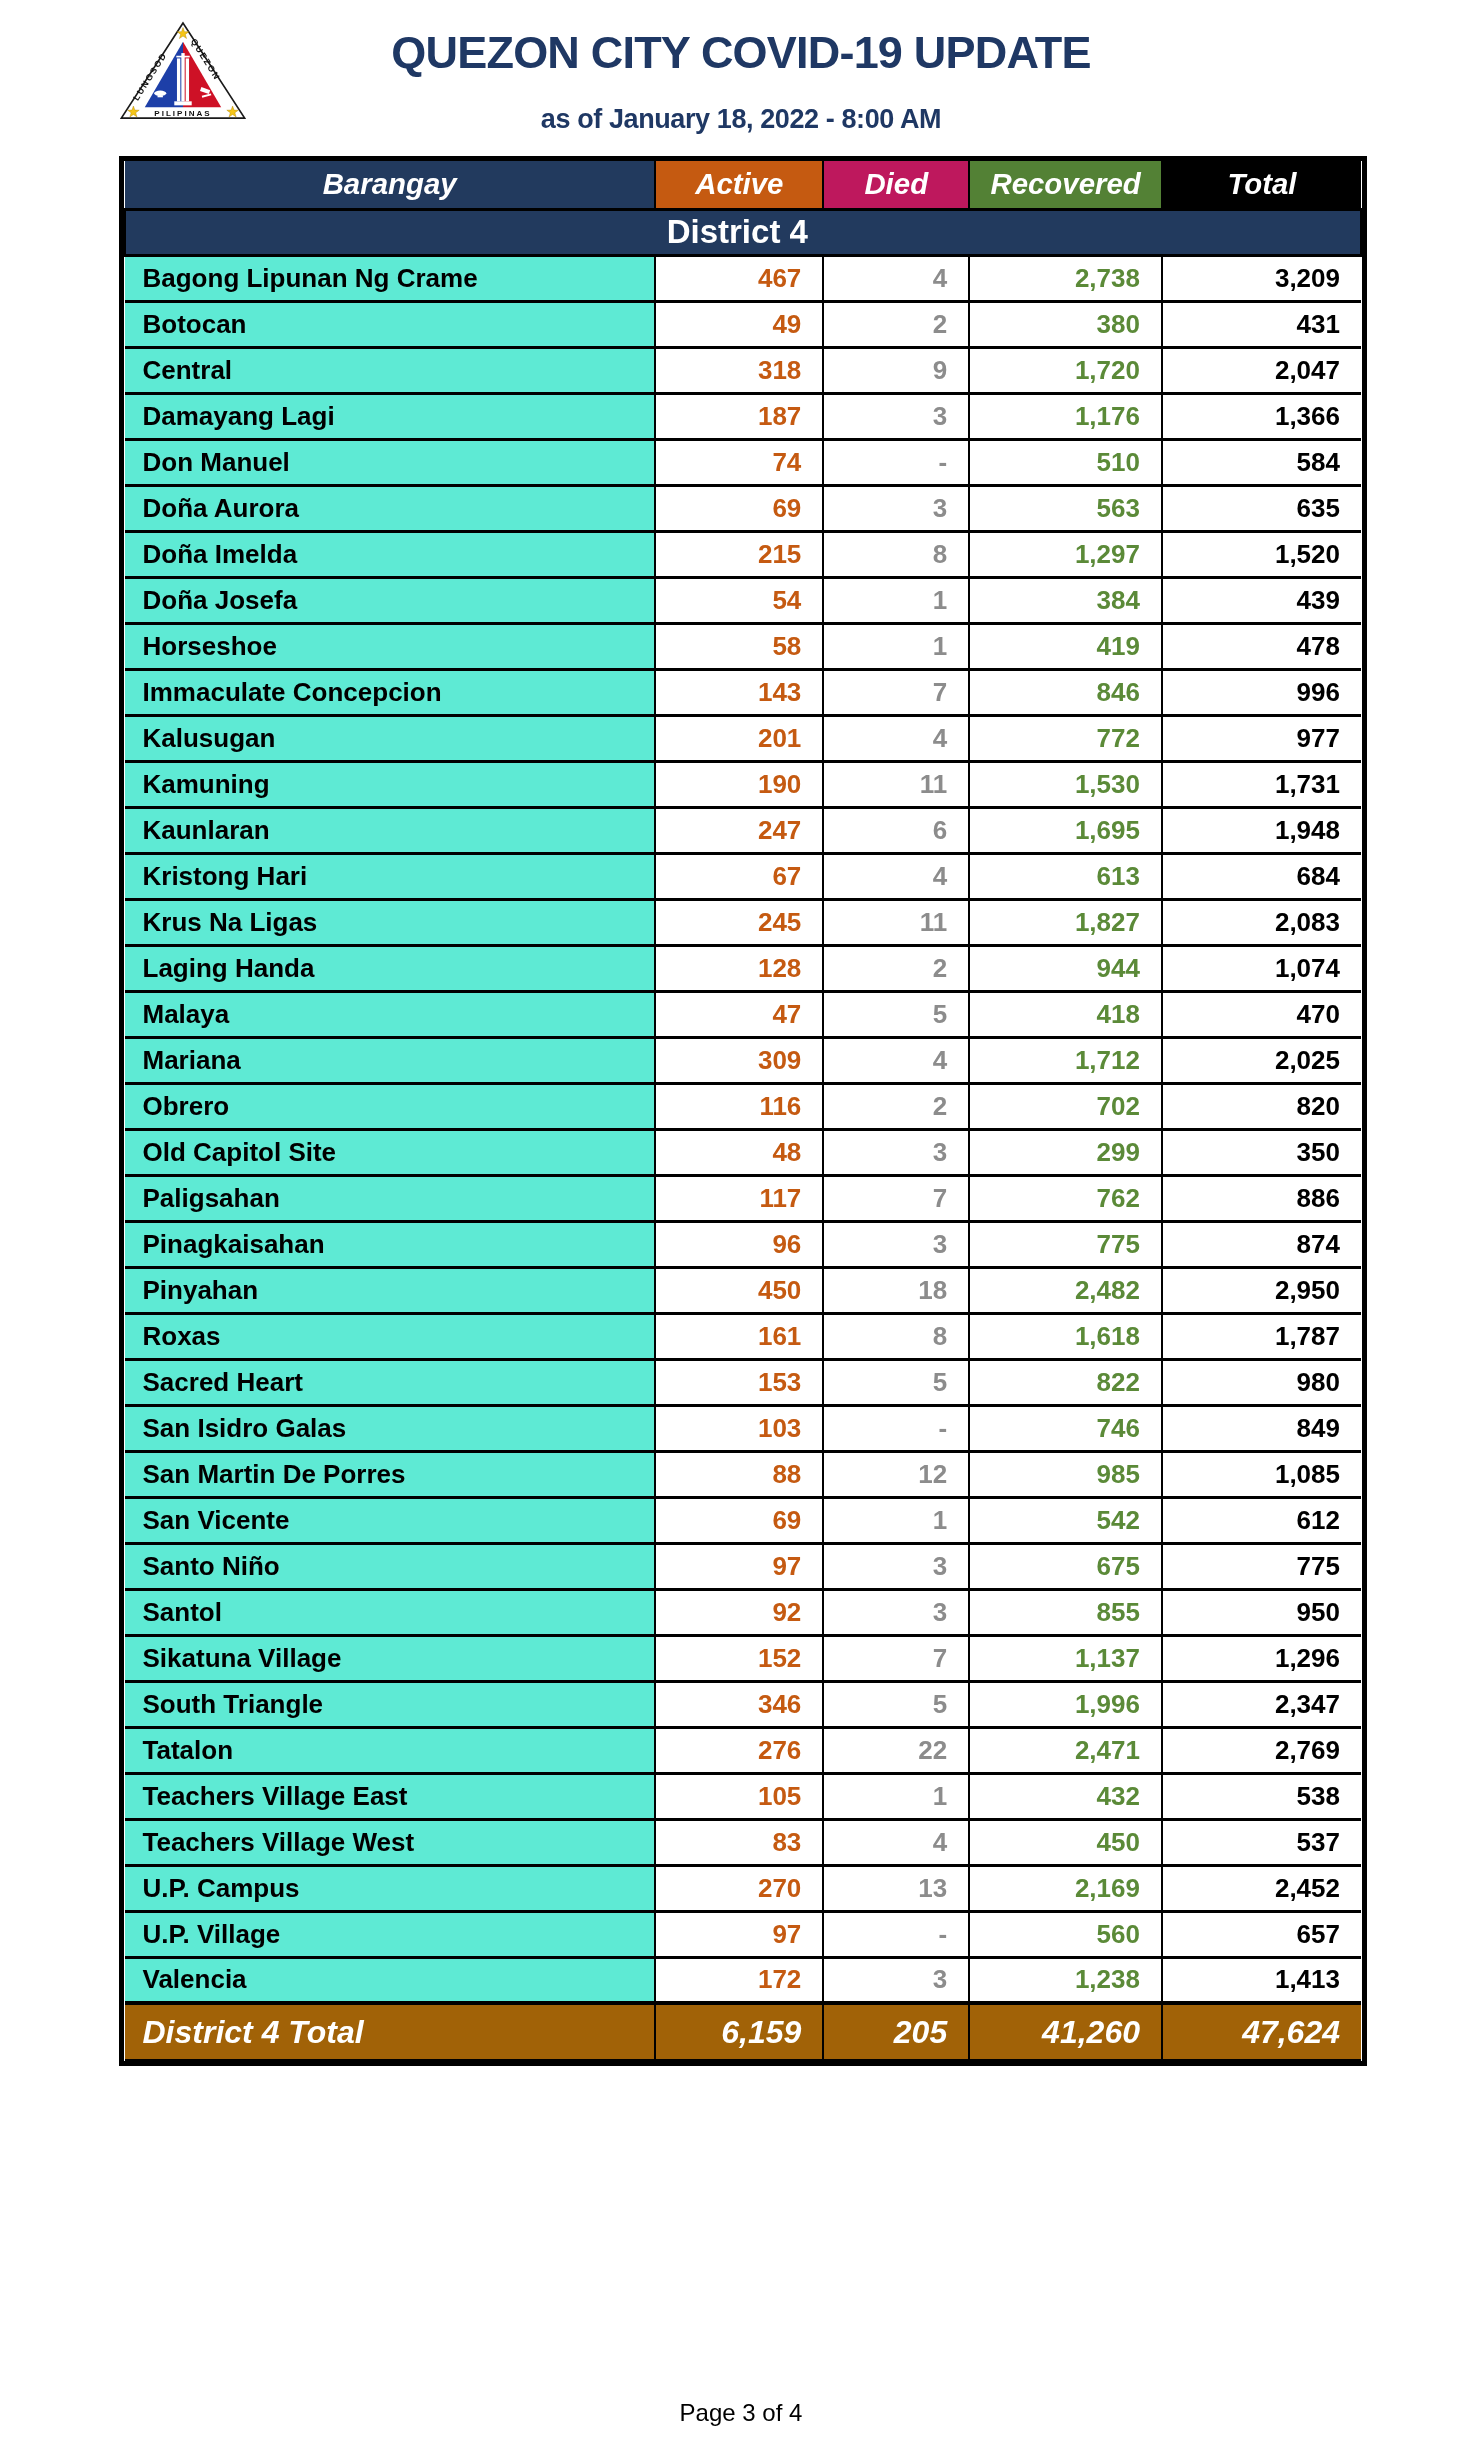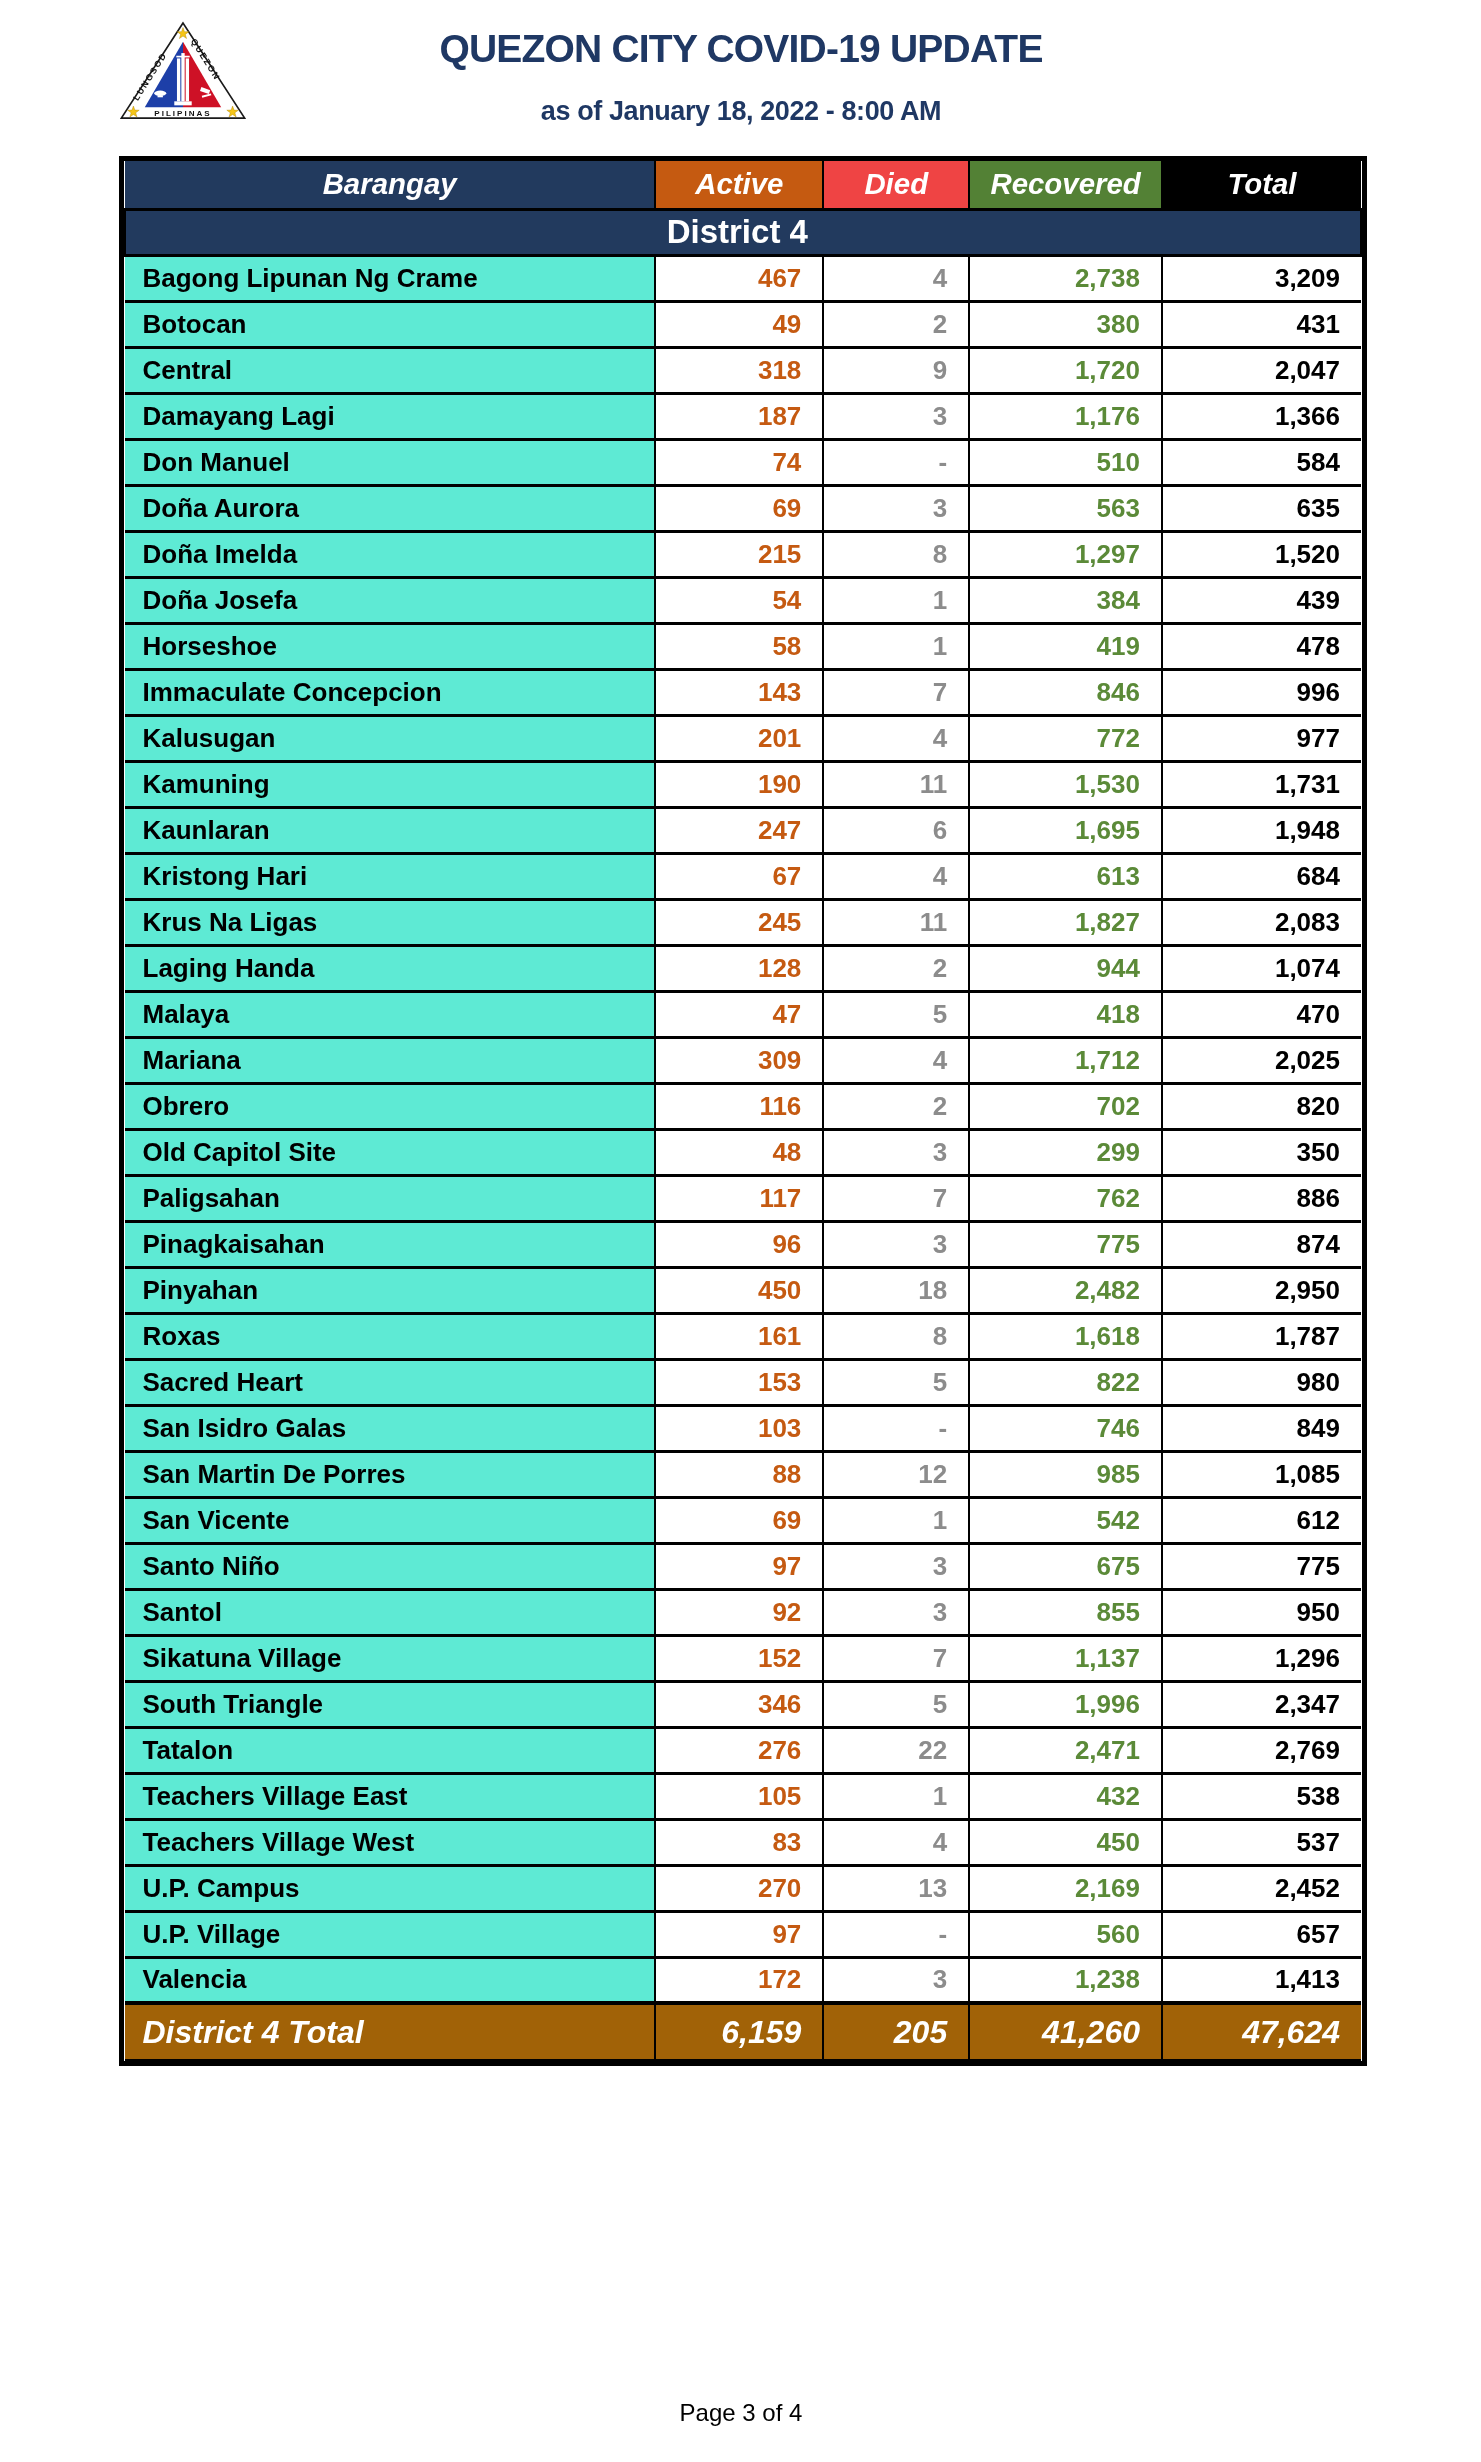--- a/index.html
+++ b/index.html
@@ -2,21 +2,21 @@
 <html style="font-size:12.7px"><head>
 <meta charset="utf-8">
 <style>
   * { margin:0; padding:0; box-sizing:border-box; }
   html,body { width:1482px; height:2462px; background:#ffffff;
     font-family:"Liberation Sans", sans-serif; position:relative; }
 
   
   .page-header { position:relative; padding-top:27px; height:156px; }
   .seal { position:absolute; left:116px; top:19px; }
-  .title { text-align:center; font-size:39px; font-weight:bold;
+  .title { text-align:center; font-size:45px; font-weight:bold;
     color:#1F3864; letter-spacing:-0.8px; }
   .subtitle { text-align:center; font-size:27px; font-weight:bold;
     color:#1F3864; margin-top:25px; letter-spacing:-0.4px; }
 
   
   .table-outer { margin-left:119px; width:1248px; border:5.6px solid #000; }
   table { width:100%; border-collapse:collapse; table-layout:fixed; }
 
   td, th { overflow:hidden; white-space:nowrap; }
 
@@ -25,21 +25,21 @@
     height:46px; padding-left:9.6px; text-align:center;
     border-bottom:3.2px solid #000;
   }
   thead th {
     height:48px; color:#fff; font-size:29.4px; font-weight:bold;
     font-style:italic; text-align:center;
     border:2.4px solid #000; border-top:none; border-bottom:3.2px solid #000;
   }
   th.h-barangay  { background:#223A5E; border-left:none; }
   th.h-active    { background:#C55A11; }
-  th.h-died      { background:#ef4444; }
+  th.h-died      { background:#be185d; }
   th.h-recovered { background:#538135; }
   th.h-total     { background:#000000; border-right:none; }
 
   tbody td {
     height:46px; font-size:26px; font-weight:bold;
     border:2.4px solid #000; border-top:3.2px solid #000;
     background:#fff; text-align:right; padding-right:21px;
   }
   td.c-name { background:#5eead4; text-align:left; padding-left:17.5px;
     padding-right:3.2px; color:#000; border-left:none; }

